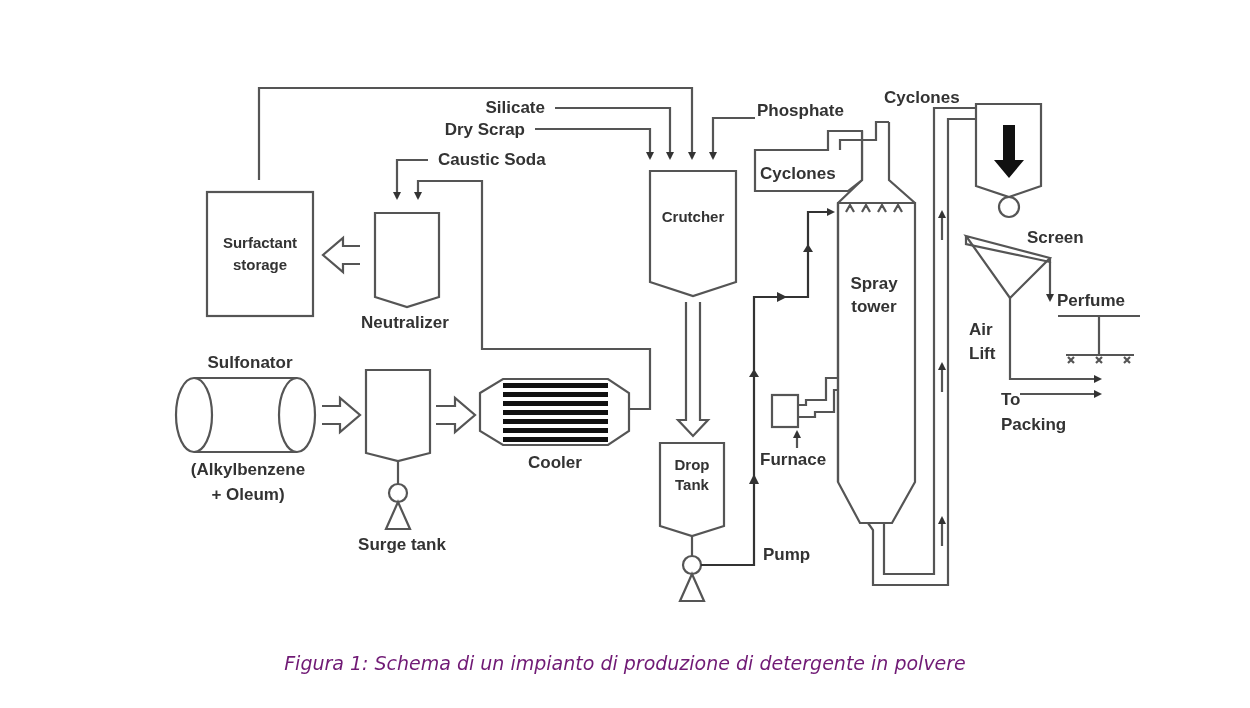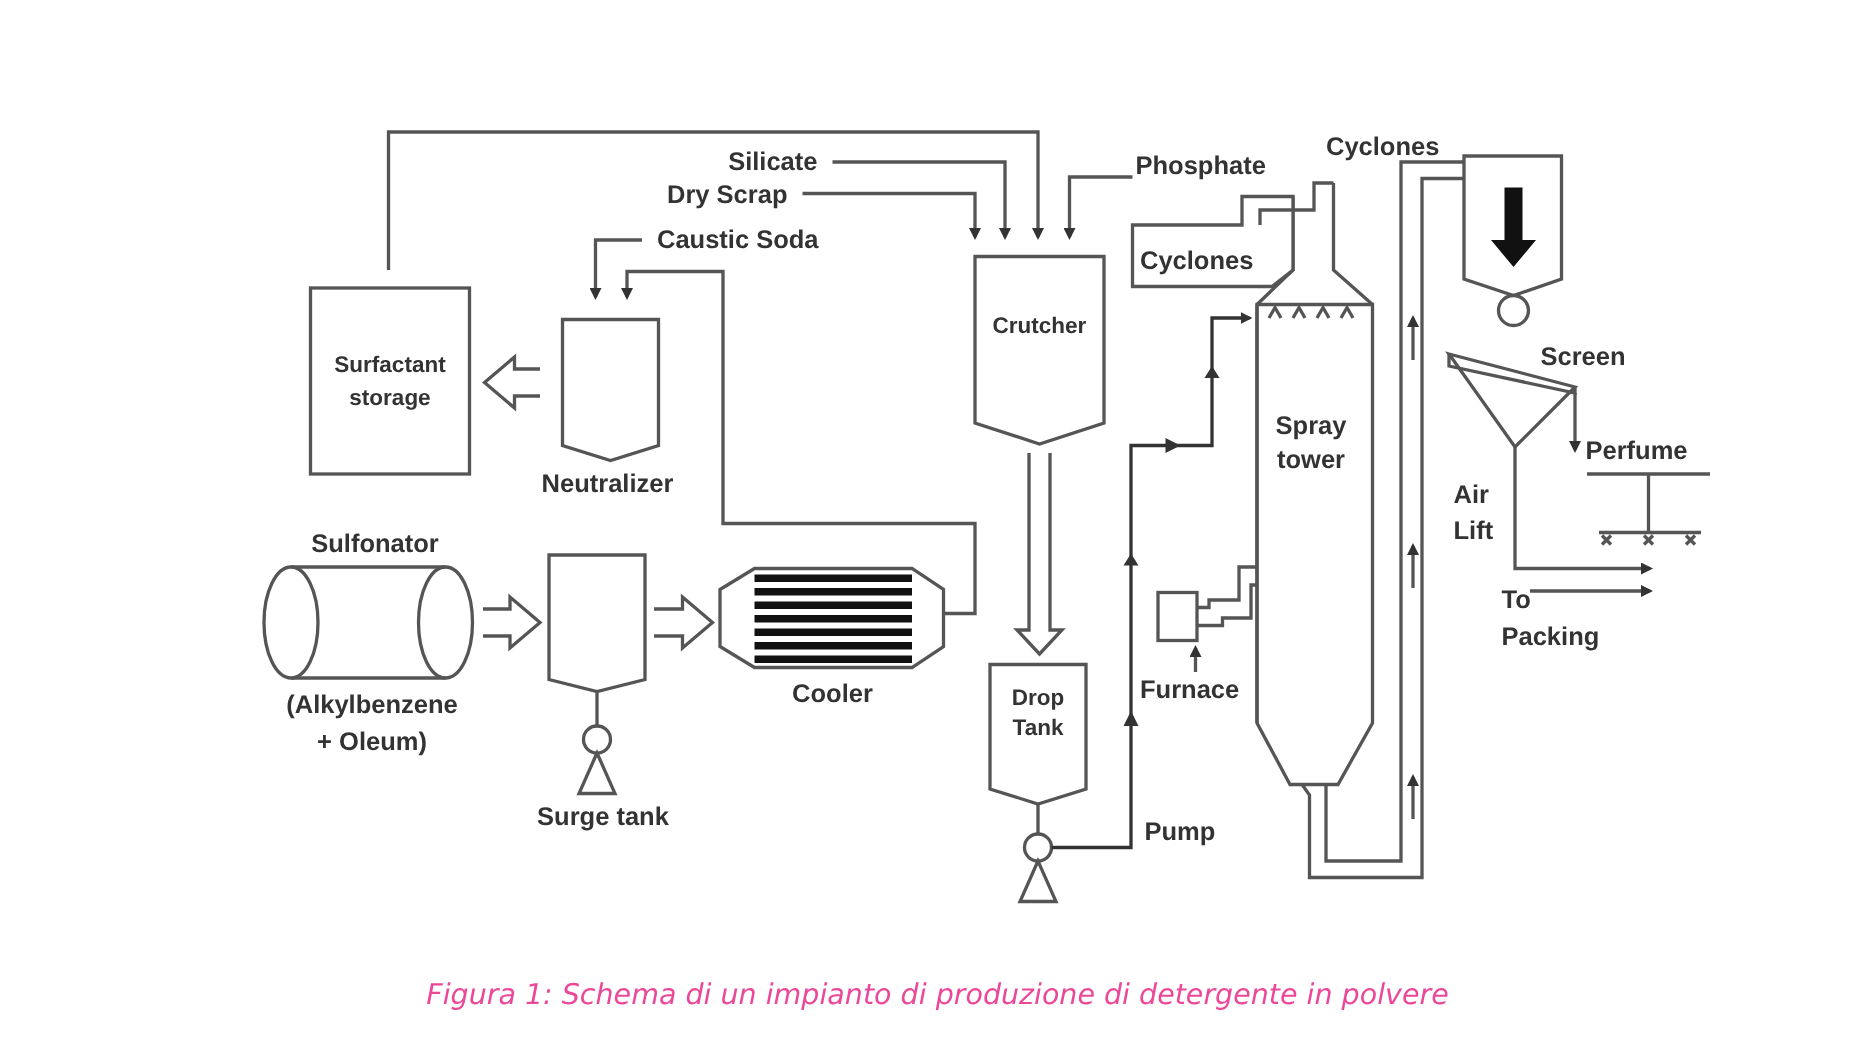--- a/index.html
+++ b/index.html
@@ -5,21 +5,21 @@
   html, body { margin: 0; padding: 0; background: #ffffff; }
   body { width: 1250px; height: 708px; position: relative; overflow: hidden; }
   #diagram { position: absolute; left: 0; top: 0; }
   .ln { stroke: #555; stroke-width: 2.2; fill: none; }
   .lnd { stroke: #333; stroke-width: 2.2; fill: none; }
   .box { stroke: #555; stroke-width: 2.2; fill: #fff; }
   .lbl { font-family: "Liberation Sans", sans-serif; font-weight: bold; font-size: 17px; fill: #333; }
   .lbls { font-family: "Liberation Sans", sans-serif; font-weight: bold; font-size: 15px; fill: #333; }
   .caption {
     position: absolute; left: 0; width: 1250px; top: 652px; text-align: center;
-    font-family: "DejaVu Sans", sans-serif; font-style: italic; font-size: 19px; color: #ec4899;
+    font-family: "DejaVu Sans", sans-serif; font-style: italic; font-size: 19px; color: #701a75;
   }
 </style>
 </head>
 <body>
 
 <svg id="diagram" width="1250" height="708" viewBox="0 0 1250 708" xmlns="http://www.w3.org/2000/svg">
   <defs>
     <marker id="ah" markerWidth="8" markerHeight="8" refX="6" refY="4" orient="auto" markerUnits="userSpaceOnUse">
       <path d="M0,0 L8,4 L0,8 z" fill="#333"></path>
     </marker>

